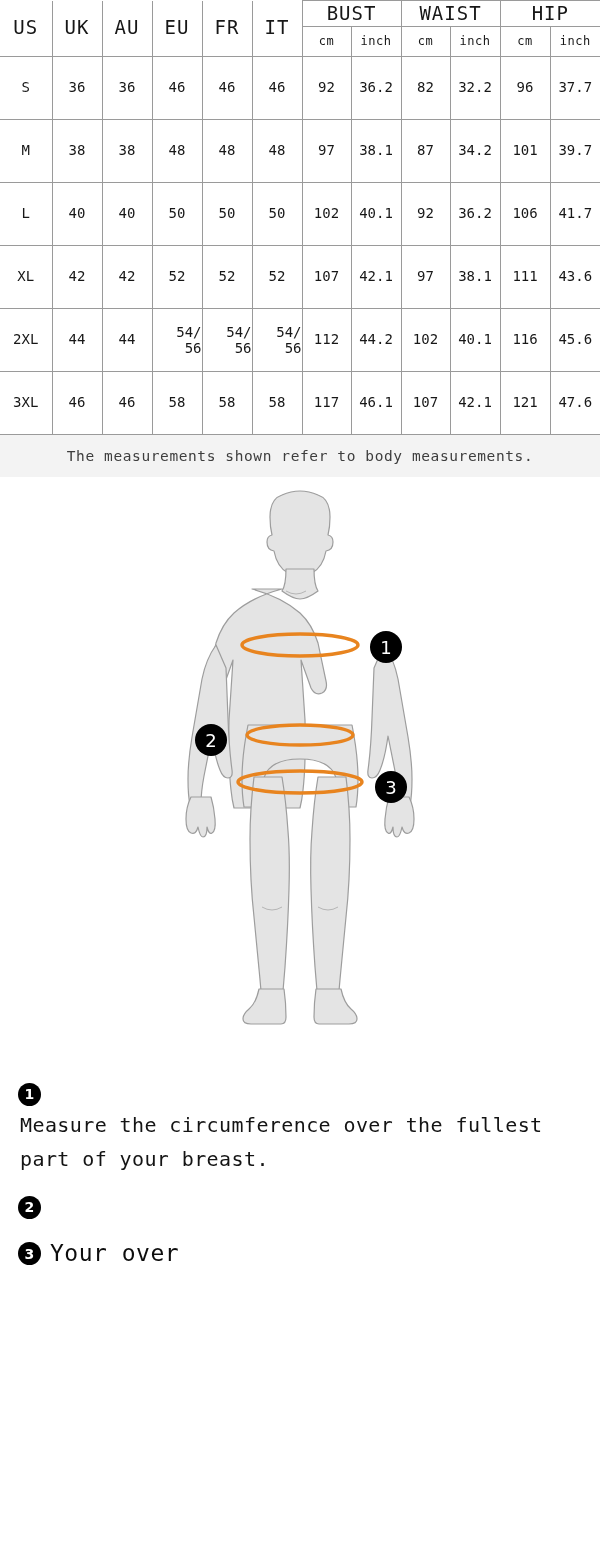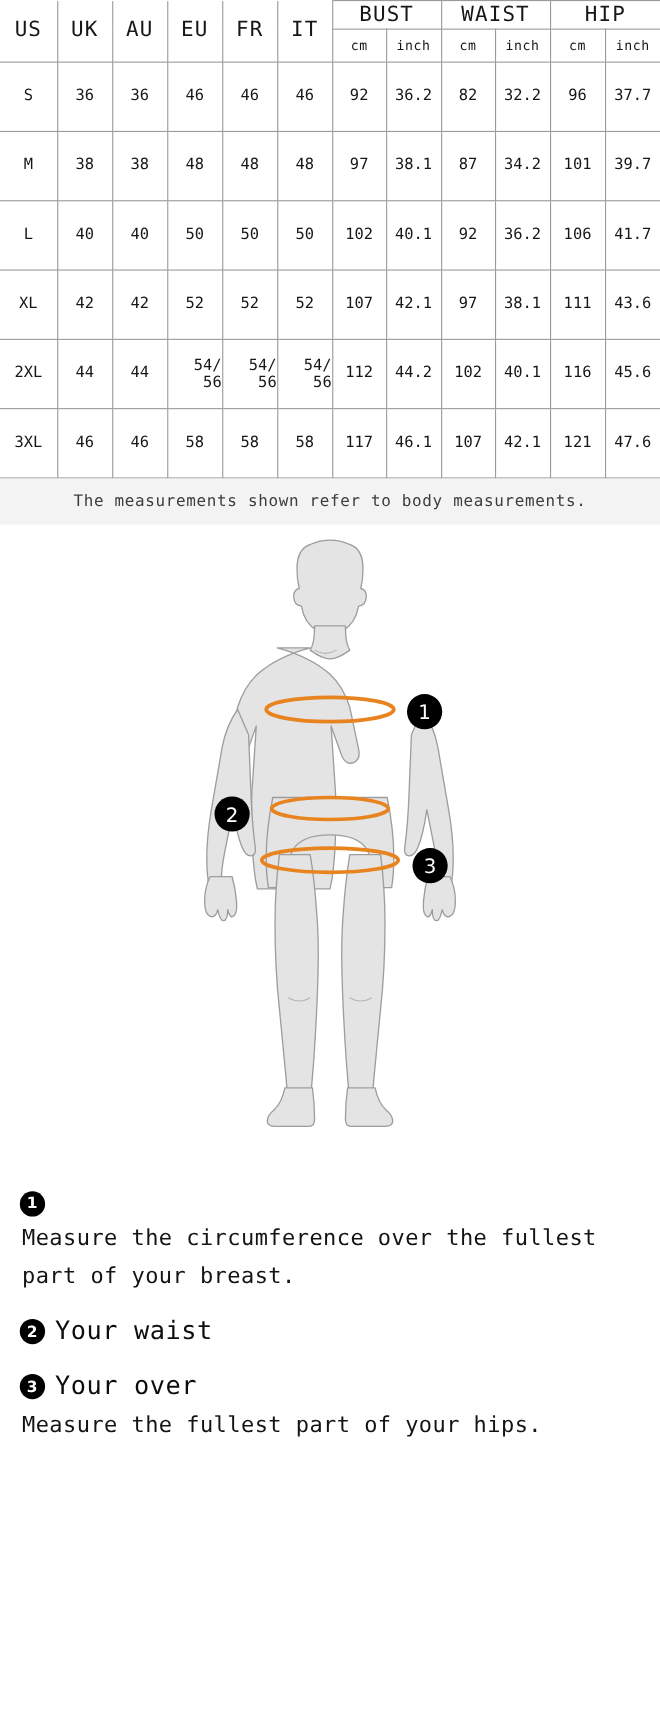--- a/index.html
+++ b/index.html
@@ -350,26 +350,24 @@
     <div class="legend-block">
       <div class="legend-title">
         <span class="legend-badge">1</span>
       </div>
       <div class="legend-text">Measure the circumference over the fullest part of your breast.</div>
     </div>
 
     <div class="legend-block">
       <div class="legend-title">
         <span class="legend-badge">2</span>
-        <span>Your waist</span>
       </div>
     </div>
 
     <div class="legend-block">
       <div class="legend-title">
         <span class="legend-badge">3</span>
         <span>Your over</span>
       </div>
-      <div class="legend-text">Measure the fullest part of your hips.</div>
     </div>
 
   </div>
 </div>
 
 </body></html>

